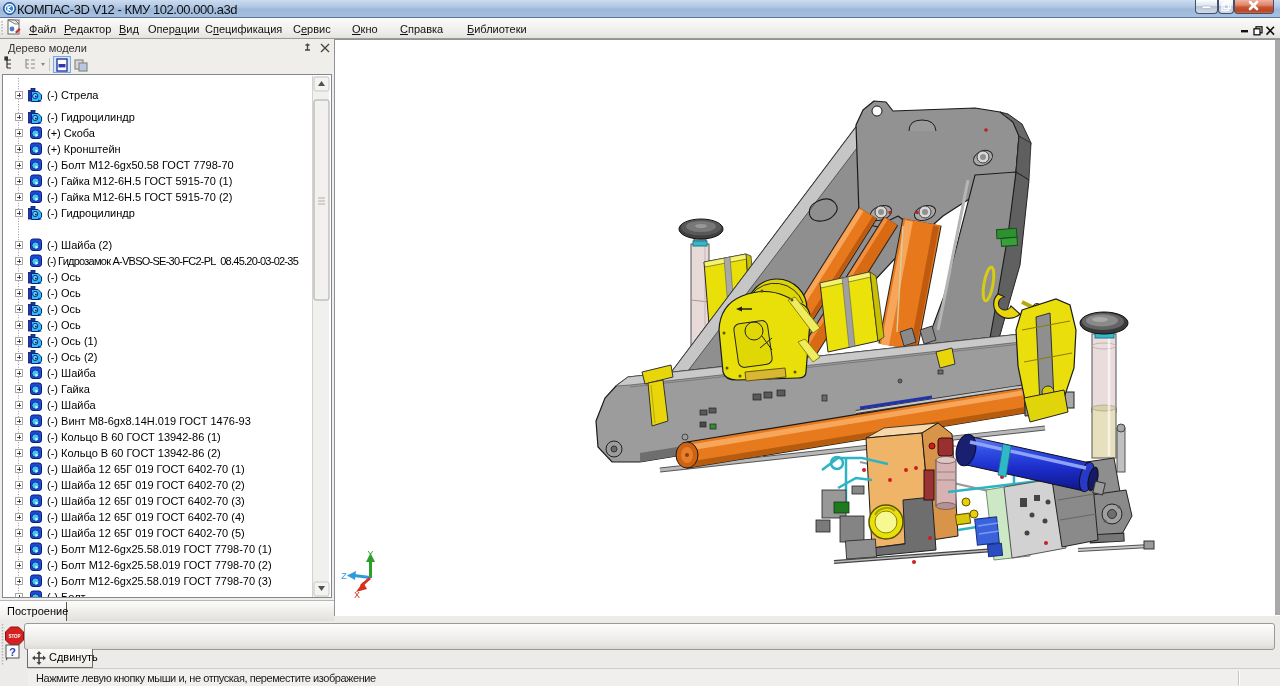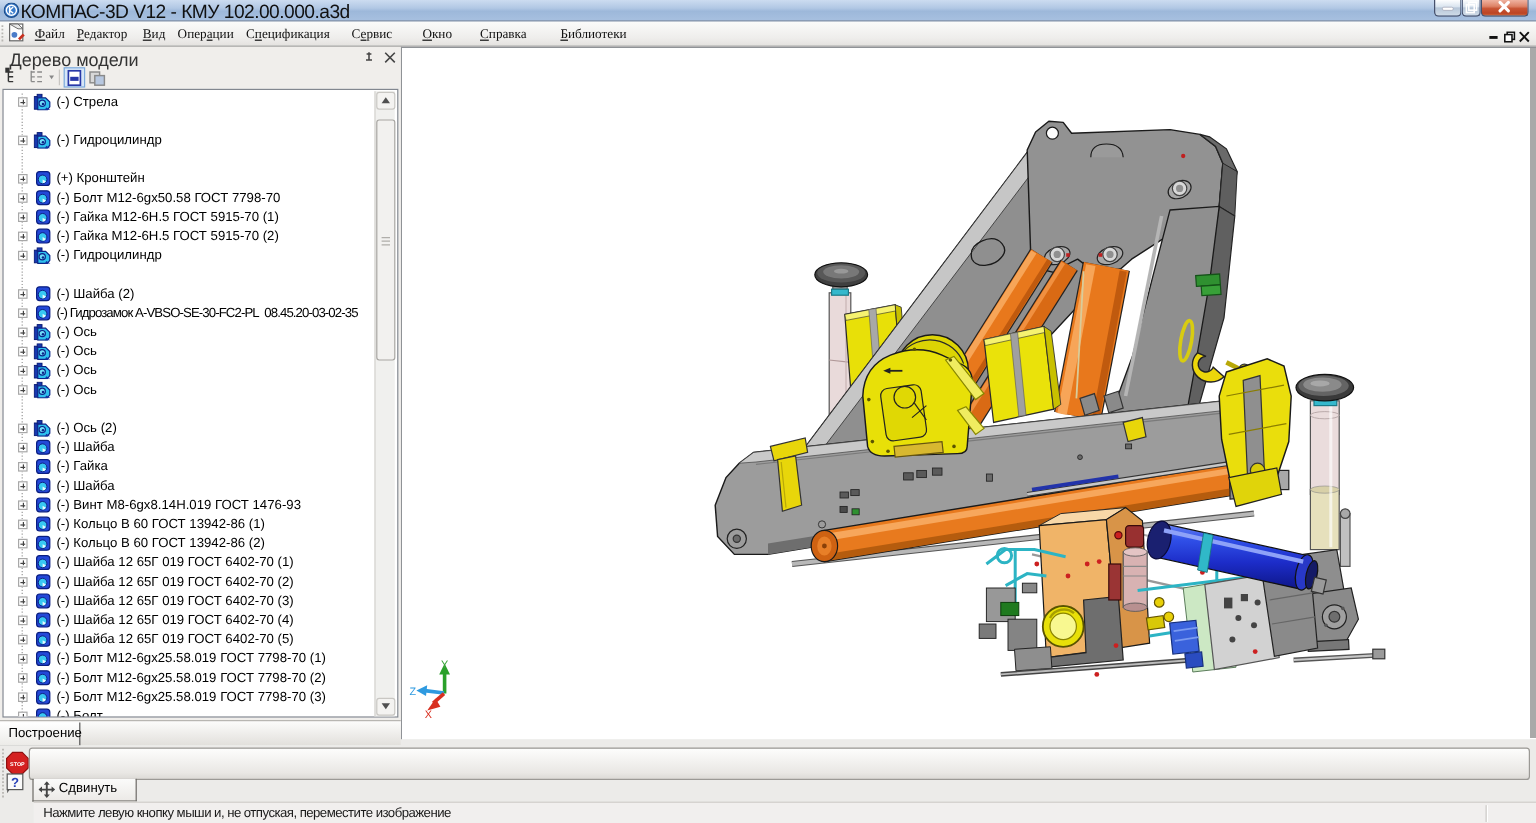--- a/index.html
+++ b/index.html
@@ -1,29 +1,29 @@
 <!DOCTYPE html>
 <html><head>
 <meta charset="utf-8">
 <style>
   * { margin:0; padding:0; box-sizing:border-box; }
   html,body { width:1280px; height:686px; overflow:hidden; }
   body { font-family:"Liberation Sans", sans-serif; position:relative; background:#ecebe9; }
   #titlebar { position:absolute; left:0; top:0; width:1280px; height:18px;
     background:linear-gradient(#ccdcf0 0%, #b1c7e4 40%, #9db8da 55%, #a7c0e0 100%);
     border-bottom:1px solid #5d7496; }
-  #title-text { position:absolute; left:17px; top:2px; font-size:16px; letter-spacing:-0.45px; color:#111; }
+  #title-text { position:absolute; left:17px; top:2px; font-size:13px; letter-spacing:-0.45px; color:#111; }
   .capbtn { position:absolute; top:0; height:14px; border:1px solid #46506b; border-top:none;
     border-radius:0 0 4px 4px; background:linear-gradient(#fdfeff 0%, #d8e3ee 45%, #b6c6d8 50%, #cfdbe7 100%); }
   #btn-close { background:linear-gradient(#efb2a0 0%, #de8468 40%, #c85434 55%, #bc4424 85%, #d0693c 100%); }
   #menubar { position:absolute; left:0; top:18px; width:1280px; height:21px;
     background:linear-gradient(#fbfbfa, #eeedeb 70%, #e4e2df); border-bottom:1px solid #9a9a98; }
-  .menuitem { position:absolute; top:5px; font-size:11px; color:#111;font-family:Liberation Serif, serif; }
+  .menuitem { position:absolute; top:5px; font-size:11px; color:#111; }
   #leftpanel { position:absolute; left:0; top:39px; width:334px; height:582px; background:#f0eeeb; }
-  #ph { position:absolute; left:0; top:0; width:334px; height:16px; font-size:15px; color:#333; }
+  #ph { position:absolute; left:0; top:0; width:334px; height:16px; font-size:11px; color:#333; }
   #ptools { position:absolute; left:0; top:16px; width:334px; height:19px; }
   #treebox { position:absolute; left:2px; top:35px; width:330px; height:524px;
     background:#fff; border:1px solid #82878f; }
   #treescroll { position:absolute; right:2px; top:1px; width:17px; height:521px;
     background:#f0f0ee; border-left:1px solid #d5d3d0; }
   .trow { position:absolute; left:0; height:16px; width:300px; font-size:11px; color:#000; white-space:nowrap; }
   .trow .pm { position:absolute; left:12px; top:3px; width:8px; height:8px; border:1px solid #a8a8a8; background:#fff; }
   .trow .pm::before { content:""; position:absolute; left:1px; top:3px; width:4px; height:1px; background:#444; }
   .trow .pm::after { content:""; position:absolute; left:3px; top:1px; width:1px; height:4px; background:#444; }
   .trow .lbl { position:absolute; left:44px; top:1px; }
@@ -32,21 +32,21 @@
     background:linear-gradient(#fcfcfb, #e2e0dc); border-top:1px solid #b8b6b2; }
   #tab1 { position:absolute; left:0px; top:1px; width:67px; height:20px; background:linear-gradient(#ffffff,#ecebe8);
     border-right:1px solid #555; border-bottom:1px solid #888; font-size:11px; padding:3px 0 0 7px; }
   #viewport { position:absolute; left:334px; top:39px; width:946px; height:577px; background:#fff;
     border-top:1px solid #8f9296; border-left:1px solid #8f9296; }
   #vpright { position:absolute; left:1275px; top:40px; width:5px; height:575px; background:#a9a9a9; }
   #mdibtns { position:absolute; left:1241px; top:8px; width:36px; height:12px; }
   #bottompanel { position:absolute; left:0; top:621px; width:1280px; height:47px; background:#ecebe9; }
   #propbar { position:absolute; left:24px; top:2px; width:1251px; height:27px; border:1px solid #9b9995;
     border-radius:3px; background:linear-gradient(#fdfdfc, #e9e7e4 80%, #dcdad6); }
-  #sdvtab { position:absolute; left:27px; top:28px; width:87px; height:19px; background:linear-gradient(#fbfbfa,#eceae7);
+  #sdvtab { position:absolute; left:27px; top:28px; width:66px; height:19px; background:linear-gradient(#fbfbfa,#eceae7);
     border:1px solid #6e6c68; border-top:none; font-size:11px; color:#000; padding:2px 0 0 21px; }
   #statusbar { position:absolute; left:0; top:668px; width:1280px; height:18px;
     background:#f1efee; border-top:1px solid #cfcdc9; font-size:11px; letter-spacing:-0.45px; color:#1a1a1a; padding:3px 0 0 8px;margin-left:28px; }
   svg { display:block; }
 </style>
 </head>
 <body>
 
 <div id="titlebar">
   <svg width="13" height="13" style="position:absolute;left:3px;top:2px">
@@ -133,34 +133,41 @@
         <rect x="75" y="5" width="8" height="9"></rect>
         <rect x="79" y="8" width="8" height="8" fill="#b8c8e0"></rect>
       </g>
     </svg>
   </div>
   <div id="treebox">
     <div id="treerows" style="position:absolute;left:0;top:0;width:308px;height:522px;overflow:hidden">
 <svg width="308" height="522" style="position:absolute;left:0;top:0">
           <line x1="15.5" y1="3" x2="15.5" y2="522" stroke="#999" stroke-dasharray="1,1.6"></line>
         </svg>
-<div class="trow" style="top:3px">
+<div class="trow" style="top:13px">
           <span class="pm"></span>
           <svg class="tic" width="15" height="14" viewBox="0 0 15 14">
             <use href="#icAsm"></use>
           </svg>
           <span class="lbl">(-) Стрела</span>
         </div>
 <div class="trow" style="top:35px">
           <span class="pm"></span>
           <svg class="tic" width="15" height="14" viewBox="0 0 15 14">
             <use href="#icAsm"></use>
           </svg>
           <span class="lbl">(-) Гидроцилиндр</span>
         </div>
+<div class="trow" style="top:51px">
+          <span class="pm"></span>
+          <svg class="tic" width="15" height="14" viewBox="0 0 15 14">
+            <use href="#icPart"></use>
+          </svg>
+          <span class="lbl">(+) Скоба</span>
+        </div>
 <div class="trow" style="top:67px">
           <span class="pm"></span>
           <svg class="tic" width="15" height="14" viewBox="0 0 15 14">
             <use href="#icPart"></use>
           </svg>
           <span class="lbl">(+) Кронштейн</span>
         </div>
 <div class="trow" style="top:83px">
           <span class="pm"></span>
           <svg class="tic" width="15" height="14" viewBox="0 0 15 14">
@@ -223,20 +230,27 @@
             <use href="#icAsm"></use>
           </svg>
           <span class="lbl">(-) Ось</span>
         </div>
 <div class="trow" style="top:243px">
           <span class="pm"></span>
           <svg class="tic" width="15" height="14" viewBox="0 0 15 14">
             <use href="#icAsm"></use>
           </svg>
           <span class="lbl">(-) Ось</span>
+        </div>
+<div class="trow" style="top:259px">
+          <span class="pm"></span>
+          <svg class="tic" width="15" height="14" viewBox="0 0 15 14">
+            <use href="#icAsm"></use>
+          </svg>
+          <span class="lbl">(-) Ось (1)</span>
         </div>
 <div class="trow" style="top:275px">
           <span class="pm"></span>
           <svg class="tic" width="15" height="14" viewBox="0 0 15 14">
             <use href="#icAsm"></use>
           </svg>
           <span class="lbl">(-) Ось (2)</span>
         </div>
 <div class="trow" style="top:291px">
           <span class="pm"></span>

